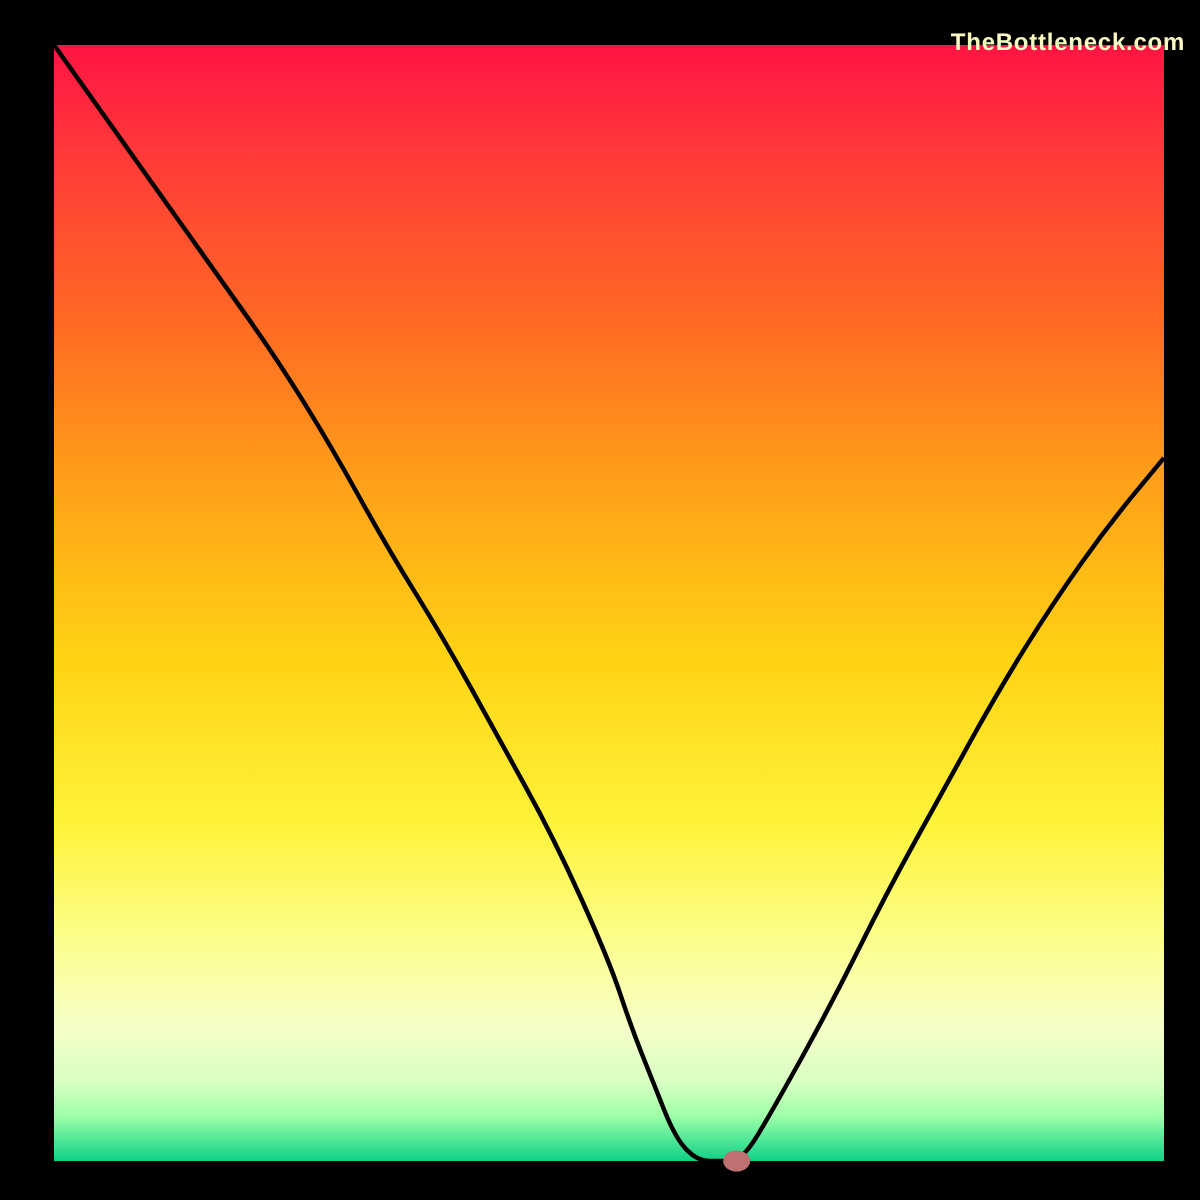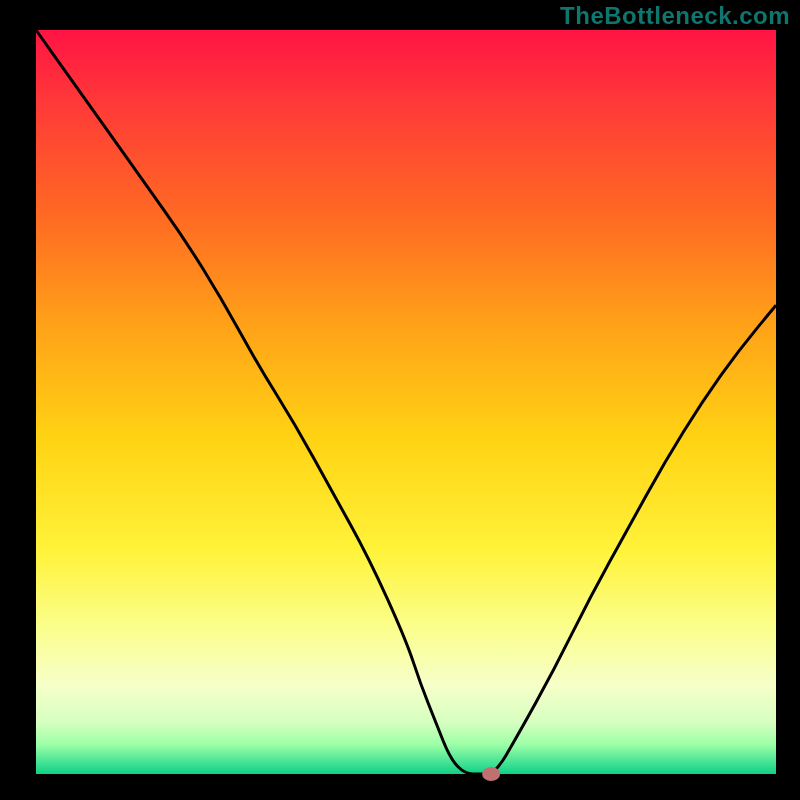--- a/index.html
+++ b/index.html
@@ -5,26 +5,26 @@
   * { margin: 0; padding: 0; box-sizing: border-box; }
   html, body { width: 800px; height: 800px; background: #000; overflow: hidden; }
   .chart-container {
     position: relative;
     width: 800px;
     height: 800px;
     background: #000;
   }
   .watermark {
     position: absolute;
-    top: 2px;
+    top: 20px;
     right: 10px;
     font-family: Arial, sans-serif;
-    font-size: 24px;
+    font-size: 16px;
     font-weight: bold;
-    color: #0f766e;
+    color: #fef9c3;
     z-index: 5;
     letter-spacing: 0.5px;
   }
   svg.plot {
     position: absolute;
     left: 0;
     top: 0;
     width: 800px;
     height: 800px;
     display: block;

